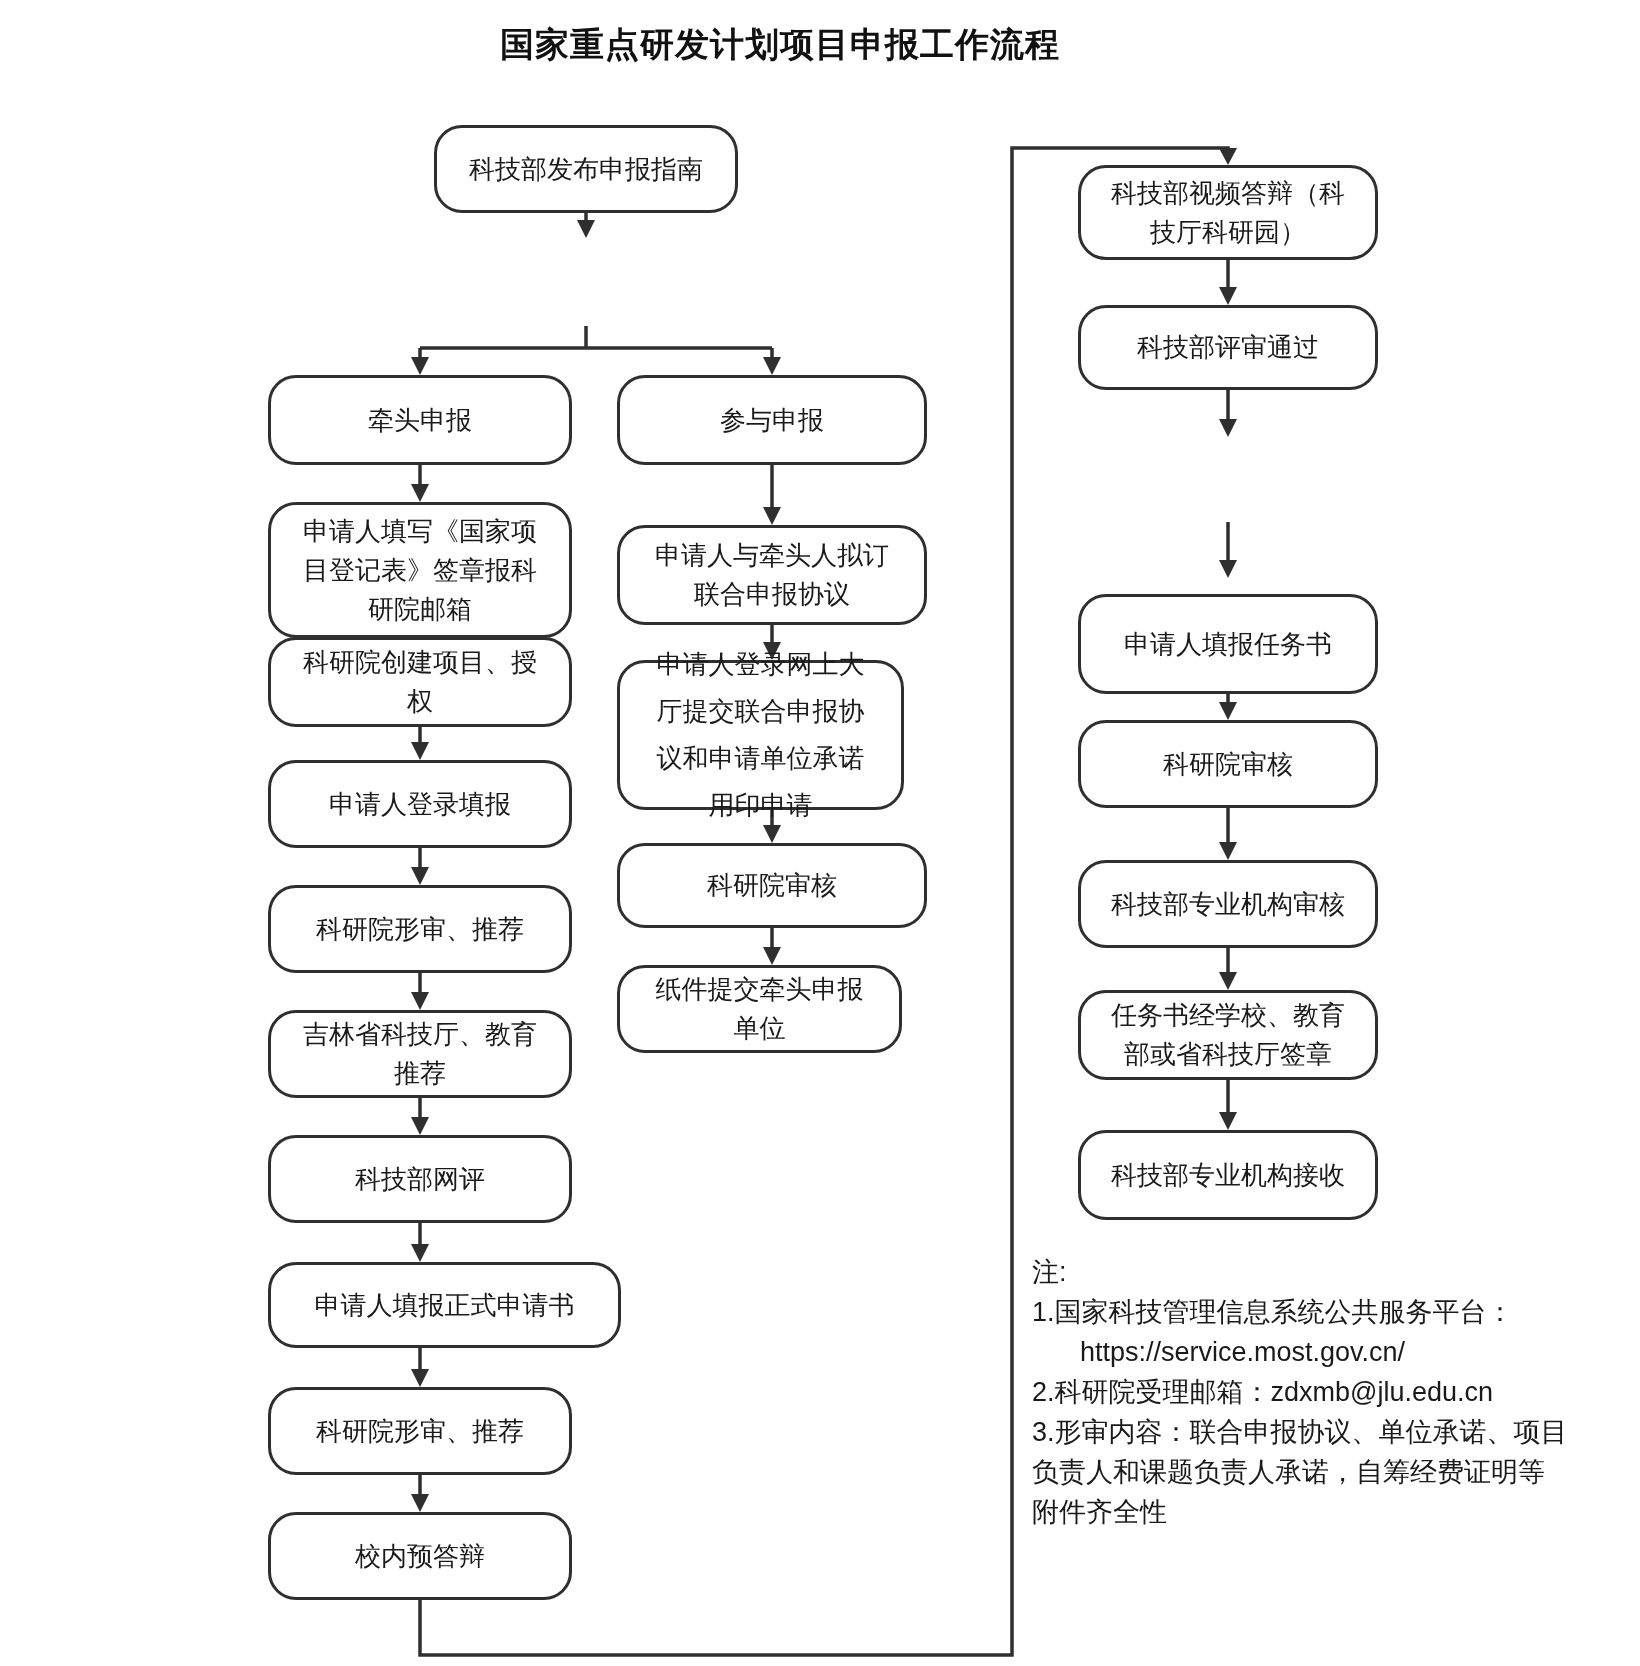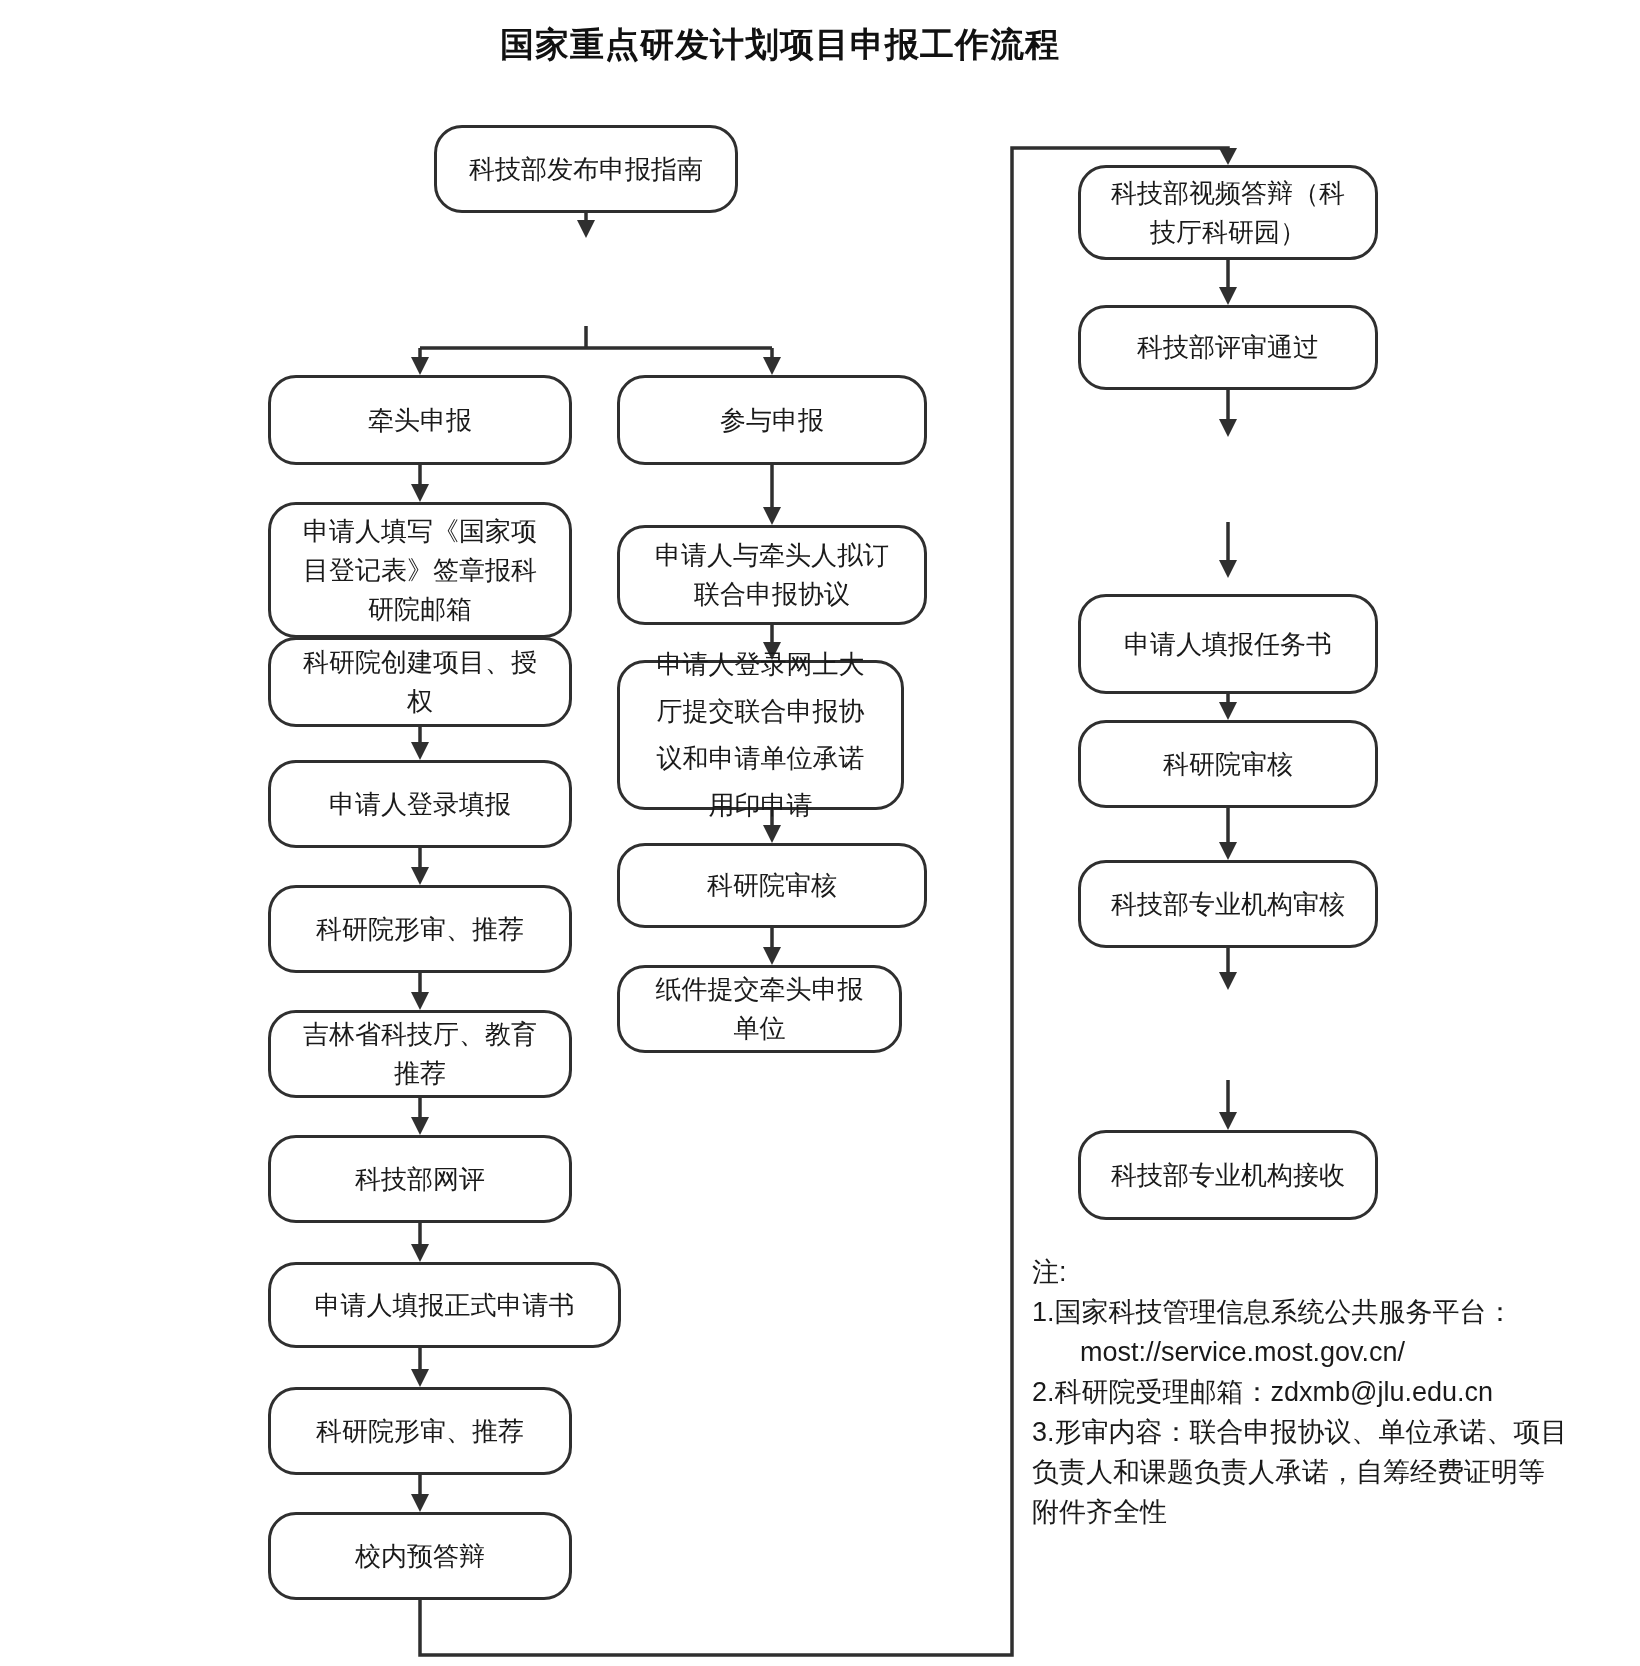--- a/index.html
+++ b/index.html
@@ -106,25 +106,26 @@
   <div class="node" style="left:617px;top:525px;width:310px;height:100px">申请人与牵头人拟订联合申报协议</div>
   <div class="node" style="left:617px;top:660px;width:287px;height:150px;line-height:1.8">申请人登录网上大厅提交联合申报协议和申请单位承诺用印申请</div>
   <div class="node" style="left:617px;top:843px;width:310px;height:85px">科研院审核</div>
   <div class="node" style="left:617px;top:965px;width:285px;height:88px">纸件提交牵头申报单位</div>
 
   <div class="node" style="left:1078px;top:165px;width:300px;height:95px">科技部视频答辩（科技厅科研园）</div>
   <div class="node" style="left:1078px;top:305px;width:300px;height:85px">科技部评审通过</div>
   <div class="node" style="left:1078px;top:594px;width:300px;height:100px">申请人填报任务书</div>
   <div class="node" style="left:1078px;top:720px;width:300px;height:88px">科研院审核</div>
   <div class="node" style="left:1078px;top:860px;width:300px;height:88px">科技部专业机构审核</div>
+  <div class="node" style="left:1078px;top:990px;width:300px;height:90px">任务书经学校、教育部或省科技厅签章</div>
   <div class="node" style="left:1078px;top:1130px;width:300px;height:90px">科技部专业机构接收</div>
 
   <div class="notes">
     <div class="note-line">注:</div>
     <div class="note-line">1.国家科技管理信息系统公共服务平台：</div>
-    <div class="note-line indent">most://service.most.gov.cn/</div>
+    <div class="note-line indent">https://service.most.gov.cn/</div>
     <div class="note-line">2.科研院受理邮箱：zdxmb@jlu.edu.cn</div>
     <div class="note-line">3.形审内容：联合申报协议、单位承诺、项目</div>
     <div class="note-line">负责人和课题负责人承诺，自筹经费证明等</div>
     <div class="note-line">附件齐全性</div>
   </div>
 
 </div>
 
 </body></html>

